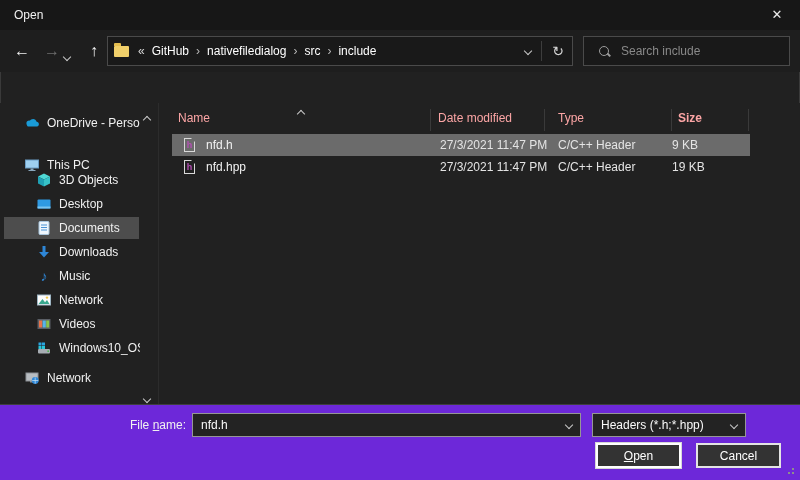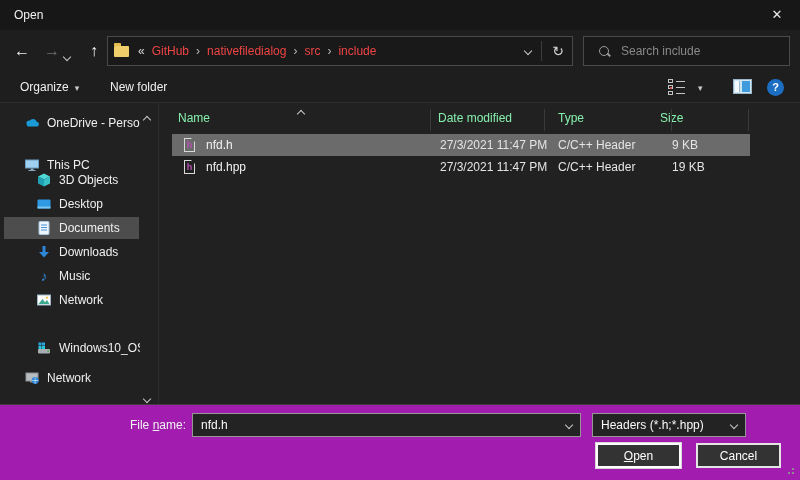--- a/index.html
+++ b/index.html
@@ -19,21 +19,21 @@
   .nav-fwd  { left:38px; color:#6e6e6e; }
   .nav-up   { left:80px; color:#f0f0f0; }
   .chev { display:inline-block; width:6px; height:6px; border-right:1.5px solid #c9c9c9; border-bottom:1.5px solid #c9c9c9; transform:rotate(45deg); }
   .chev-up { transform:rotate(225deg); }
   .nav-chev { position:absolute; left:64px; top:19px; }
   .addrbar { position:absolute; left:107px; top:6px; width:466px; height:30px; background:#191919; border:1px solid #4a4a4a; display:flex; align-items:center; padding:0 8px 0 6px; }
   .folder-ic { position:relative; width:15px; height:11px; background:#f0cf6a; border-radius:1px; margin-right:9px; flex:0 0 auto; }
   .folder-ic::before { content:""; position:absolute; left:0; top:-3px; width:7px; height:3px; background:#e4bd4f; border-radius:1px 1px 0 0; }
   .crumb-sep { color:#b9b9b9; margin:0 7px; font-size:12px; }
   .crumb-ovf { color:#d9d9d9; margin-right:7px; }
-  .crumb { color:#ef4444; white-space:nowrap; }
+  .crumb { color:#ffffff; white-space:nowrap; }
   .addr-right { margin-left:auto; display:flex; align-items:center; }
   .addr-divider { width:1px; height:20px; background:#3d3d3d; margin:0 10px; }
   .refresh { color:#d5d5d5; font-size:14px; }
   .searchbox { position:absolute; left:583px; top:6px; width:207px; height:30px; background:#191919; border:1px solid #4a4a4a; display:flex; align-items:center; padding-left:14px; }
   .mag { position:relative; width:13px; height:13px; margin-right:10px; flex:0 0 auto; }
   .mag::before { content:""; position:absolute; left:1px; top:1px; width:8px; height:8px; border:1.5px solid #9d9d9d; border-radius:50%; }
   .mag::after { content:""; position:absolute; left:9px; top:9px; width:4px; height:1.5px; background:#9d9d9d; transform:rotate(45deg); }
   .placeholder { color:#898989; }
 
   
@@ -63,38 +63,38 @@
   .side-item.lvl1 { padding-left:24px; }
   .side-item.lvl2 { padding-left:36px; }
   .side-item .ic { width:16px; height:16px; margin-right:7px; flex:0 0 auto; }
   .side-item.selected { background:#4d4d4d; left:4px; width:135px; padding-left:32px; }
   .side-scroll-up { position:absolute; left:144px; top:9px; }
   .side-scroll-dn { position:absolute; left:144px; top:288px; }
   .note { font-size:14px; color:#2f88d8; line-height:16px; text-align:center; width:16px; display:inline-block; }
 
   
   .list { position:absolute; left:158px; top:0; width:642px; height:301px; }
-  .hdr-text { position:absolute; top:8px; color:#86efac; }
-  .hdr-name { left:20px; } .hdr-date { left:280px; } .hdr-type { left:400px; } .hdr-size { left:502px; }
+  .hdr-text { position:absolute; top:8px; color:#fca5a5; }
+  .hdr-name { left:20px; } .hdr-date { left:280px; } .hdr-type { left:400px; } .hdr-size { left:520px;font-weight:bold; }
   .sort-chev { position:absolute; left:140px; top:3px; }
   .hdr-div { position:absolute; top:6px; width:1px; height:22px; background:#3a3a3a; }
   .row { position:absolute; left:0; width:642px; height:22px; }
   .row-sel-bg { position:absolute; left:14px; top:0; width:578px; height:22px; background:#6b6b6b; }
   .cell { position:absolute; top:0; line-height:22px; color:#e4e4e4; white-space:nowrap; }
   .c-icon { left:26px; top:4px; }
   .c-name { left:48px; color:#f2f2f2; }
   .c-date { left:282px; }
   .c-type { left:400px; }
   .c-size { left:514px; width:74px; }
   .fico { position:relative; width:11px; height:14px; border:1px solid #d9d9d9; display:flex; align-items:center; justify-content:center; font-weight:bold; font-size:9px; color:#b64fb6; line-height:1; }
   .fico::before { content:""; position:absolute; top:-1px; right:-1px; border-top:4px solid #212121; border-left:4px solid transparent; }
   .row.selected .fico::before { border-top-color:#6b6b6b; }
 
   
-  .footer { position:absolute; left:0; top:404px; width:800px; height:76px; background:#a21caf; border-top:1px solid #3f3f3f; }
+  .footer { position:absolute; left:0; top:404px; width:800px; height:76px; background:#6d28d9; border-top:1px solid #3f3f3f; }
   .fn-label { position:absolute; left:80px; top:0; width:106px; height:40px; line-height:40px; text-align:right; color:#f0f0f0; }
   .mn { text-decoration:underline; }
   .combo { position:absolute; top:8px; height:24px; background:#232323; border:1px solid #969696; display:flex; align-items:center; padding:0 8px; color:#fafafa; }
   .combo .chev { margin-left:auto; }
   .combo-name { left:192px; width:389px; }
   .combo-type { left:592px; width:154px; }
   .btn { position:absolute; top:38px; width:85px; height:25px; background:#333; color:#fff; display:flex; align-items:center; justify-content:center; }
   .btn-open { left:596px; border:2px solid #fff; box-shadow:0 0 0 1px #d8d8d8; }
   .btn-cancel { left:696px; border:2px solid #e4e4e4; }
   .grip { position:absolute; right:4px; bottom:4px; width:2px; height:2px; background:#8d8d8d; box-shadow:-4px 4px 0 0 #8d8d8d, 0 4px 0 0 #8d8d8d; }
@@ -133,37 +133,20 @@
         <span class="refresh">↻</span>
       </span>
     </div>
 
     <div class="searchbox">
       <span class="mag"></span>
       <span class="placeholder">Search include</span>
     </div>
   </div>
 
-  <div class="cmdbar">
-    <span class="cmd-item cmd-organize"><span>Organize</span><span class="cmd-caret">▾</span></span>
-    <span class="cmd-item cmd-newfolder">New folder</span>
-
-    <span class="vicon details-ic">
-      <span class="r" style="top:0"></span>
-      <span class="r" style="top:6px"></span>
-      <span class="r" style="top:12px"></span>
-      <span class="l" style="top:1.5px"></span>
-      <span class="l" style="top:7.5px"></span>
-      <span class="l" style="top:13.5px"></span>
-      <span class="dot"></span>
-    </span>
-    <span class="view-caret">▾</span>
-    <span class="vicon pane-ic"></span>
-    <span class="help-btn">?</span>
-  </div>
 
   <div class="main">
     <div class="splitter"></div>
 
     <div class="sidebar">
       <span class="side-scroll-up"><span class="chev chev-up"></span></span>
       <span class="side-scroll-dn"><span class="chev"></span></span>
 
       <div class="side-item lvl1" style="top:9px">
         <span class="ic">
@@ -237,20 +220,31 @@
         <span class="ic">
             <svg width="16" height="16" viewBox="0 0 16 16">
               <rect x="1.5" y="3" width="13" height="10" fill="#fdfdfd" stroke="#9fb6c4"></rect>
               <polygon points="2.5,12 6.5,7 9,10.2 11,8 13.5,12" fill="#3aa98f"></polygon>
               <circle cx="11" cy="5.6" r="1.2" fill="#f2c94c"></circle>
             </svg>
           </span>
         <span>Network</span>
       </div>
 
+      <div class="side-item lvl2" style="top:210px">
+        <span class="ic">
+            <svg width="16" height="16" viewBox="0 0 16 16">
+              <rect x="1.5" y="3" width="13" height="10" fill="#5b5f66"></rect>
+              <rect x="3" y="4.5" width="3.2" height="7" fill="#e8734a"></rect>
+              <rect x="6.6" y="4.5" width="3.2" height="7" fill="#58b4e8"></rect>
+              <rect x="10.2" y="4.5" width="3" height="7" fill="#8bc34a"></rect>
+            </svg>
+          </span>
+        <span>Videos</span>
+      </div>
 
       <div class="side-item lvl2" style="top:234px">
         <span class="ic">
             <svg width="16" height="16" viewBox="0 0 16 16">
               <rect x="2.5" y="2.5" width="3" height="3" fill="#2aa5e0"></rect>
               <rect x="6" y="2.5" width="3" height="3" fill="#2aa5e0"></rect>
               <rect x="2.5" y="6" width="3" height="3" fill="#26c6da"></rect>
               <rect x="6" y="6" width="3" height="3" fill="#26c6da"></rect>
               <rect x="2" y="9" width="12" height="4.5" rx="1" fill="#a7adb3"></rect>
               <circle cx="12.2" cy="11.2" r="0.9" fill="#4caf50"></circle>

